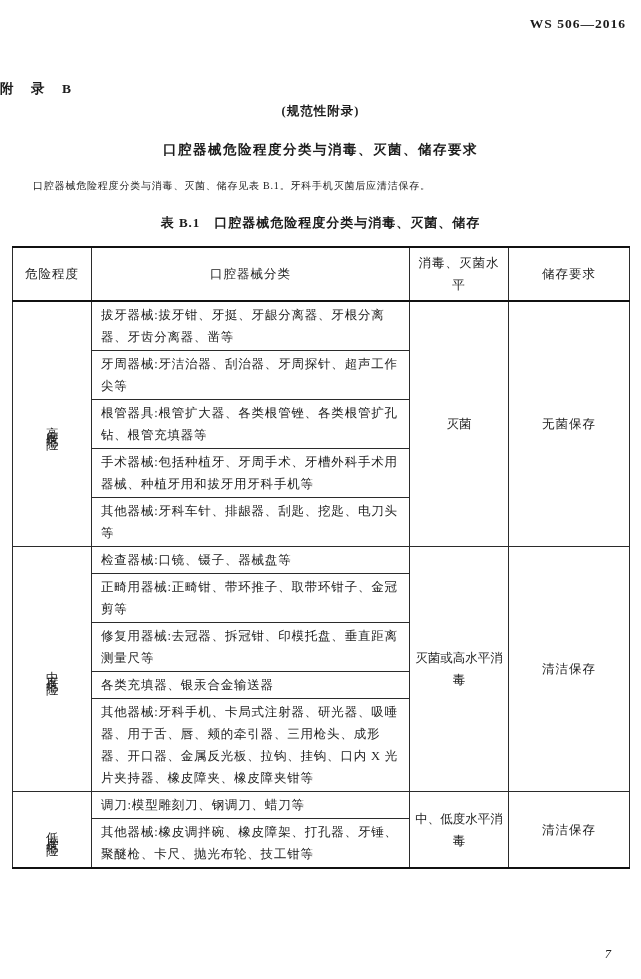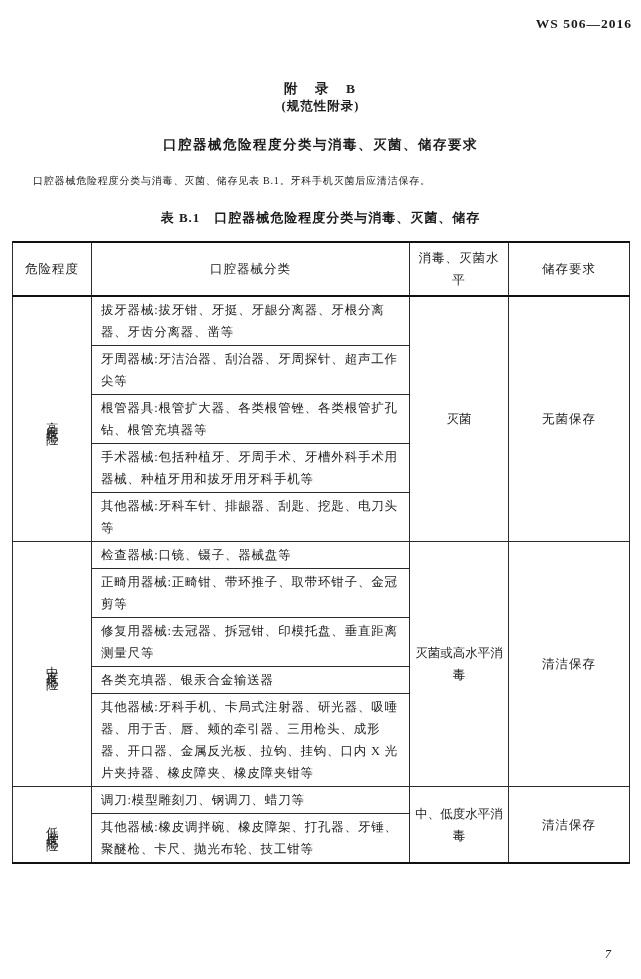--- a/index.html
+++ b/index.html
@@ -10,33 +10,33 @@
     height: 979px;
     margin: 0 auto;
     background: #ffffff;
     font-family: "Liberation Serif", "DejaVu Serif", serif;
     color: #1c1c1c;
     overflow: hidden;
   }
   .ws-header {
     position: absolute;
     top: 16px;
-    right: 9px;
+    right: 15px;
     font-size: 13.5px;
     font-weight: 700;
     letter-spacing: 1px;
   }
   .appendix-title {
     padding-top: 80px;
-    text-align: center;
     font-size: 13.5px;
     font-weight: 700;
     letter-spacing: 2px;
   }
   .appendix-subtitle {
+    margin-top: 5px;
     text-align: center;
     font-size: 12.5px;
     font-weight: 700;
     letter-spacing: 1px;
   }
   .appendix-heading {
     margin-top: 21px;
     text-align: center;
     font-size: 13.5px;
     font-weight: 700;

